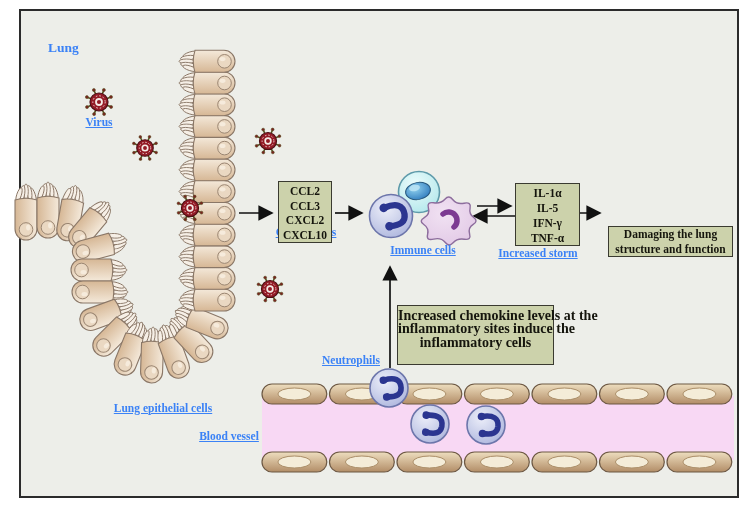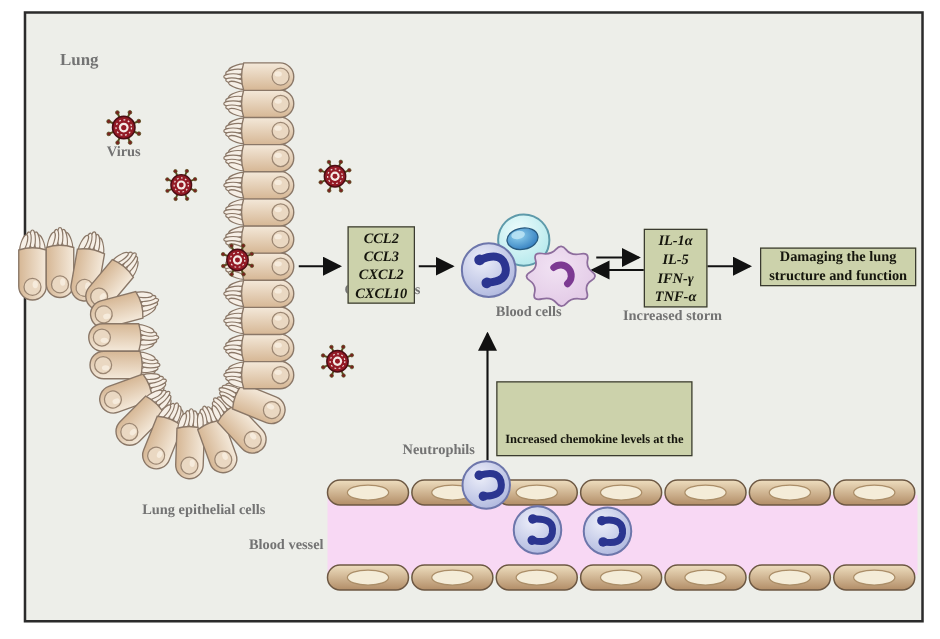--- a/index.html
+++ b/index.html
@@ -1,31 +1,31 @@
 <!DOCTYPE html>
 <html style="--bg: #edeee9; --frame-border: #2b2b2b; --box-fill: #ccd2ab;"><head>
 <meta charset="utf-8">
 <style>
   html,body{margin:0;padding:0;background:#fff;}
   .stage{position:relative;width:752px;height:511px;background:#fff;overflow:hidden;
          font-family:"Liberation Serif","DejaVu Serif",serif;}
   .frame{position:absolute;left:19px;top:9px;width:720px;height:489px;box-sizing:border-box;
          border:2px solid var(--frame-border,#2b2b2b);background:var(--bg,#edeee9);}
   svg.art{position:absolute;left:0;top:0;}
-  .lbl{position:absolute;font-weight:bold;font-size:11.5px;color:#737373;white-space:nowrap;}
-  .lbl.c{transform:translateX(-50%);}
+  .lbl{position:absolute;font-weight:bold;font-size:11.5px;color:#3b82f6;white-space:nowrap;}
+  .lbl.c{transform:translateX(-50%);text-decoration:underline;}
   .gbox{position:absolute;box-sizing:border-box;background:var(--box-fill,#ccd2ab);
         border:1.6px solid #3a3a30;text-align:center;font-weight:bold;color:#15150d;}
-  .gbox .bl{font-size:11.5px;line-height:14.5px;white-space:nowrap;font-style:italic;}
+  .gbox .bl{font-size:11.5px;line-height:14.5px;white-space:nowrap;}
   .gbox.cyt .bl{line-height:15px;}
   .gbox.pad{padding-top:2px;}
   .gbox.dmg{display:flex;align-items:center;justify-content:center;
-            font-size:11.5px;line-height:14.5px;padding:0 4px;}
+            font-size:11.5px;line-height:14.5px;padding:0 4px;margin-top:28px;}
   .gbox.info{padding-top:3px;}
-  .gbox.info .il{font-size:10px;line-height:13.4px;white-space:nowrap;margin-top:36px;}
+  .gbox.info .il{font-size:14px;line-height:13.4px;white-space:nowrap;}
 </style>
 </head>
 <body>
 
 <div class="stage">
   <div class="frame"></div>
   <svg class="art" id="art" width="752" height="511">
       <defs>
  <linearGradient id="gEpi" x1="0" y1="0" x2="0" y2="1">
   <stop offset="0" stop-color="#f4e9da"></stop>
@@ -534,37 +534,39 @@
   <circle r="6.2" fill="none" stroke="#f3dfe0" stroke-width="1" stroke-dasharray="1.5 2.1"></circle>
   <circle r="3.9" fill="#f5ebe6"></circle>
         <circle r="2.1" fill="#931a25"></circle>
       </g>
     </svg>
 
   <div class="lbl" style="left:48px;top:40px;font-size:13.5px">Lung</div>
   <div class="lbl c" style="left:99px;top:116px">Virus</div>
   <div class="lbl c" style="left:163px;top:402px">Lung epithelial cells</div>
   <div class="lbl c" style="left:306px;top:226px">Chemokines</div>
-  <div class="lbl c" style="left:423px;top:244px">Blood cells</div>
+  <div class="lbl c" style="left:423px;top:244px">Immune cells</div>
   <div class="lbl c" style="left:538px;top:247px">Increased storm</div>
   <div class="lbl c" style="left:351px;top:354px">Neutrophils</div>
   <div class="lbl c" style="left:229px;top:430px">Blood vessel</div>
 
   <div class="gbox pad" style="left:278px;top:181px;width:54px;height:62px">
     <div class="bl">CCL2</div>
     <div class="bl">CCL3</div>
     <div class="bl">CXCL2</div>
     <div class="bl">CXCL10</div>
   </div>
 
-  <div class="gbox cyt pad" style="left:515px;top:183px;width:51px;height:63px">
+  <div class="gbox cyt pad" style="left:515px;top:183px;width:65px;height:63px">
     <div class="bl">IL-1α</div>
     <div class="bl">IL-5</div>
     <div class="bl">IFN-γ</div>
     <div class="bl">TNF-α</div>
   </div>
 
   <div class="gbox dmg" style="left:608px;top:198px;width:125px;height:31px">Damaging the lung structure and function</div>
 
   <div class="gbox info" style="left:397px;top:305px;width:157px;height:60px">
     <div class="il">Increased chemokine levels at the</div>
+    <div class="il">inflammatory sites induce the</div>
+    <div class="il">inflammatory cells</div>
   </div>
 </div>
 
 </body></html>

